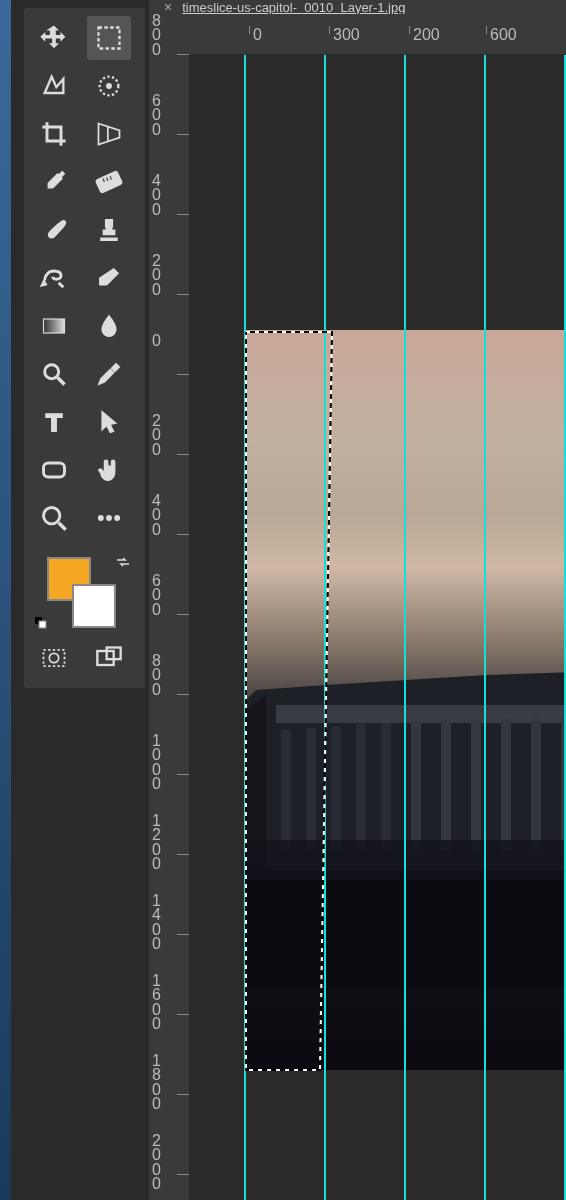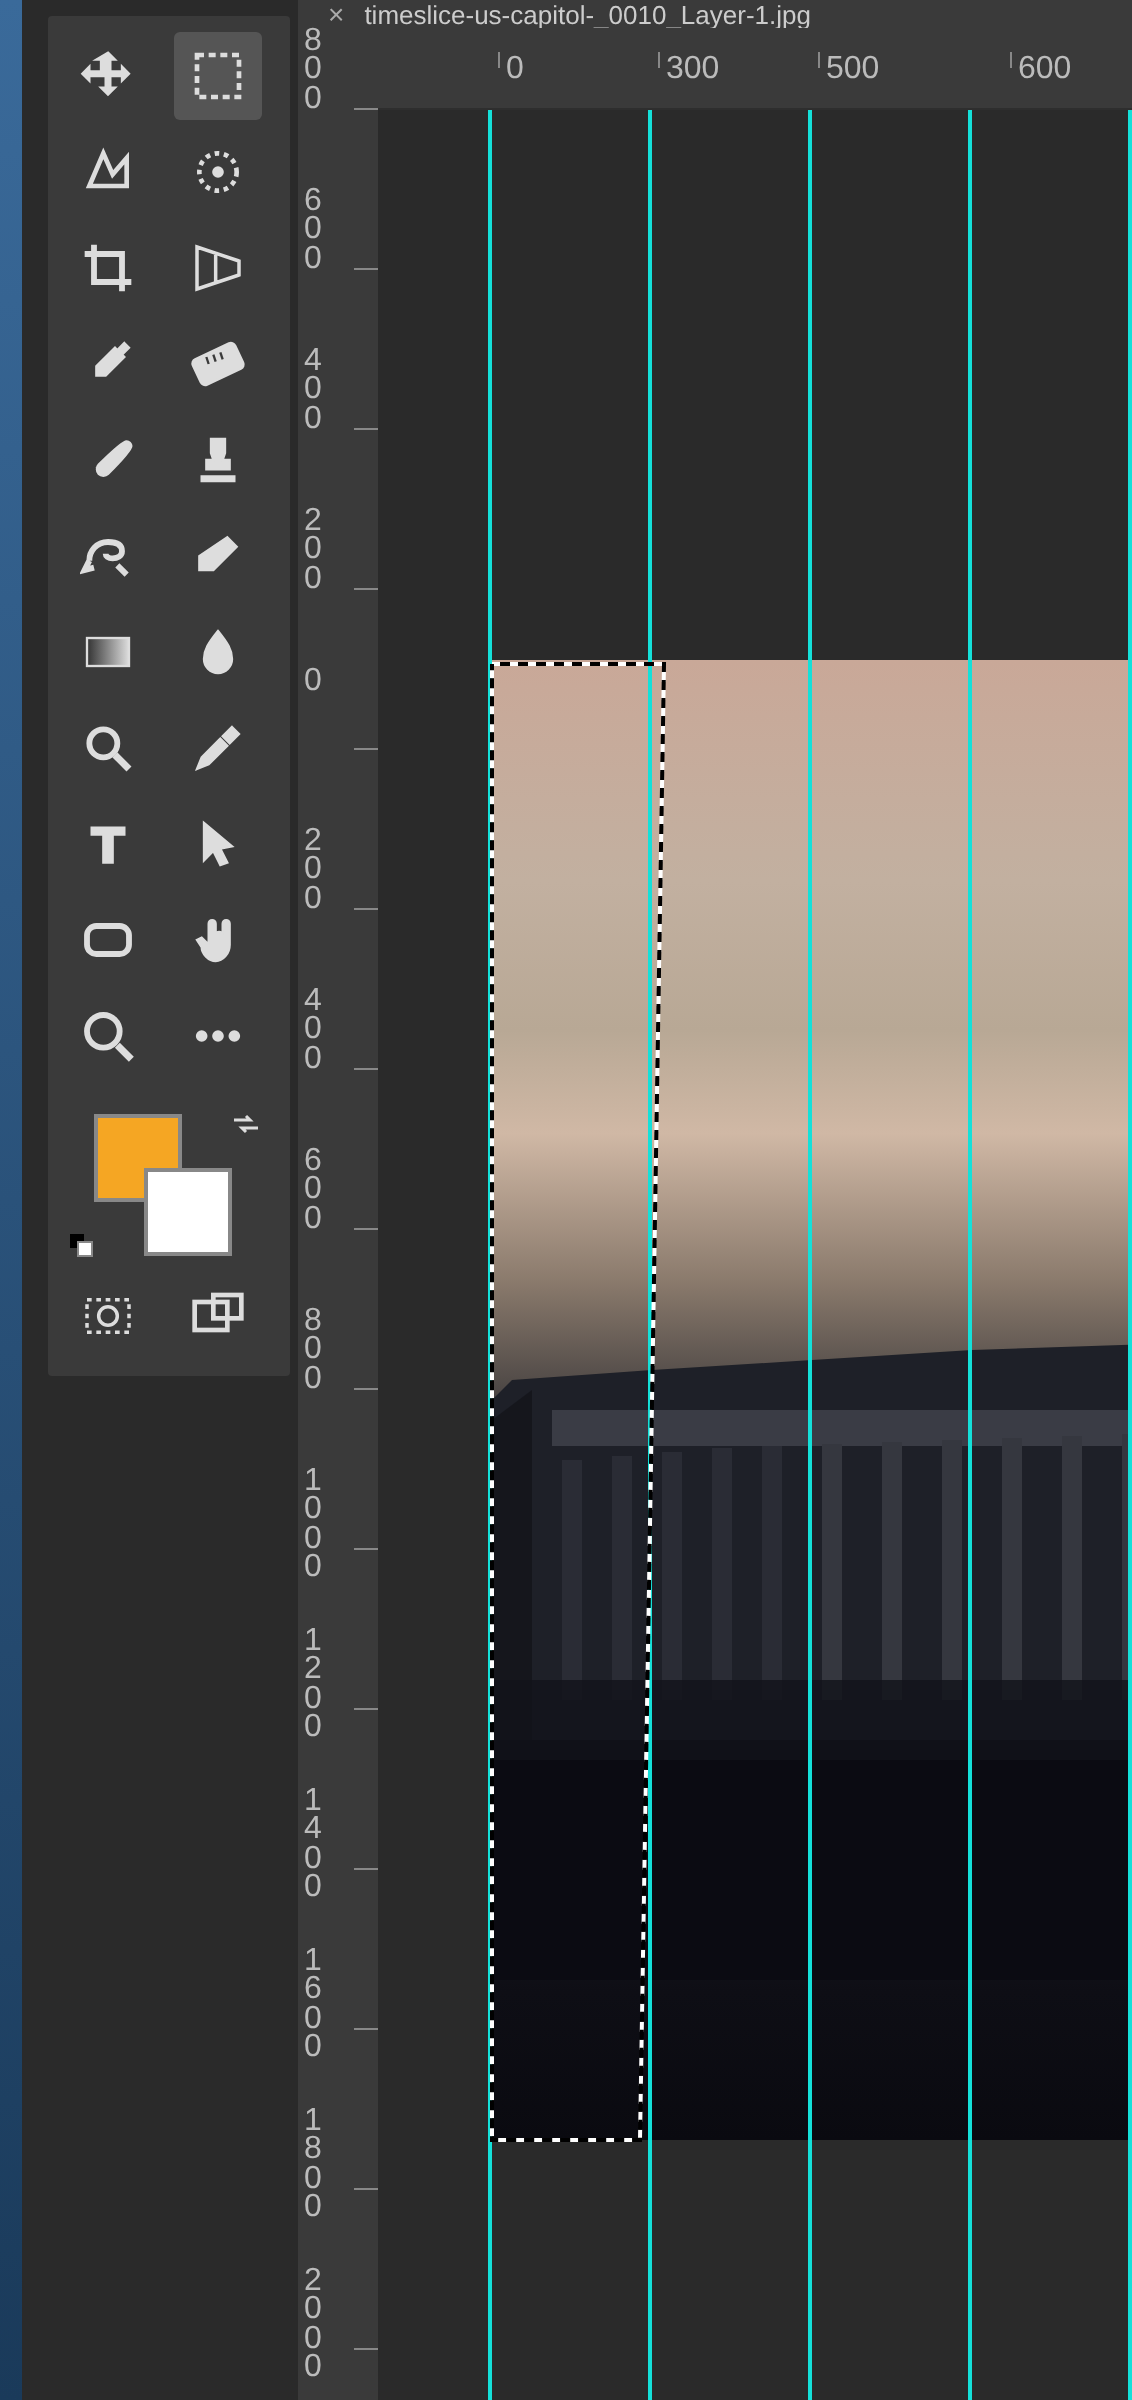--- a/index.html
+++ b/index.html
@@ -127,20 +127,21 @@
     .tab-close {
       color: #aaa;
       margin: 0 10px 0 15px;
       font-size: 14px;
     }
 
     .filename {
       color: #ccc;
       font-size: 13px;
       white-space: nowrap;
+      text-decoration: underline;
     }
 
     .h-ruler {
       position: absolute;
       left: 40px;
       top: 14px;
       right: 0;
       height: 40px;
       background: #3a3a3a;
       color: #bbb;
@@ -409,22 +410,22 @@
   <div class="canvas-area">
 
     <div class="tab-bar">
       <span class="tab-close">×</span>
       <span class="filename">timeslice-us-capitol-_0010_Layer-1.jpg</span>
     </div>
 
     <div class="h-ruler">
       <div class="ruler-tick" style="left:60px"><span>0</span></div>
       <div class="ruler-tick" style="left:140px"><span>300</span></div>
-      <div class="ruler-tick" style="left:220px"><span>500</span></div>
-      <div class="ruler-tick" style="left:316px"><span>600</span></div>
+      <div class="ruler-tick" style="left:220px"><span>200</span></div>
+      <div class="ruler-tick" style="left:297px"><span>600</span></div>
 
     </div>
 
     <div class="v-ruler" id="v-ruler">
         <div class="v-tick" style="top: 0px;">
           <span>8</span>
           <span>0</span>
           <span>0</span>
         </div>
         <div class="v-mark" style="top: 40px;"></div>

